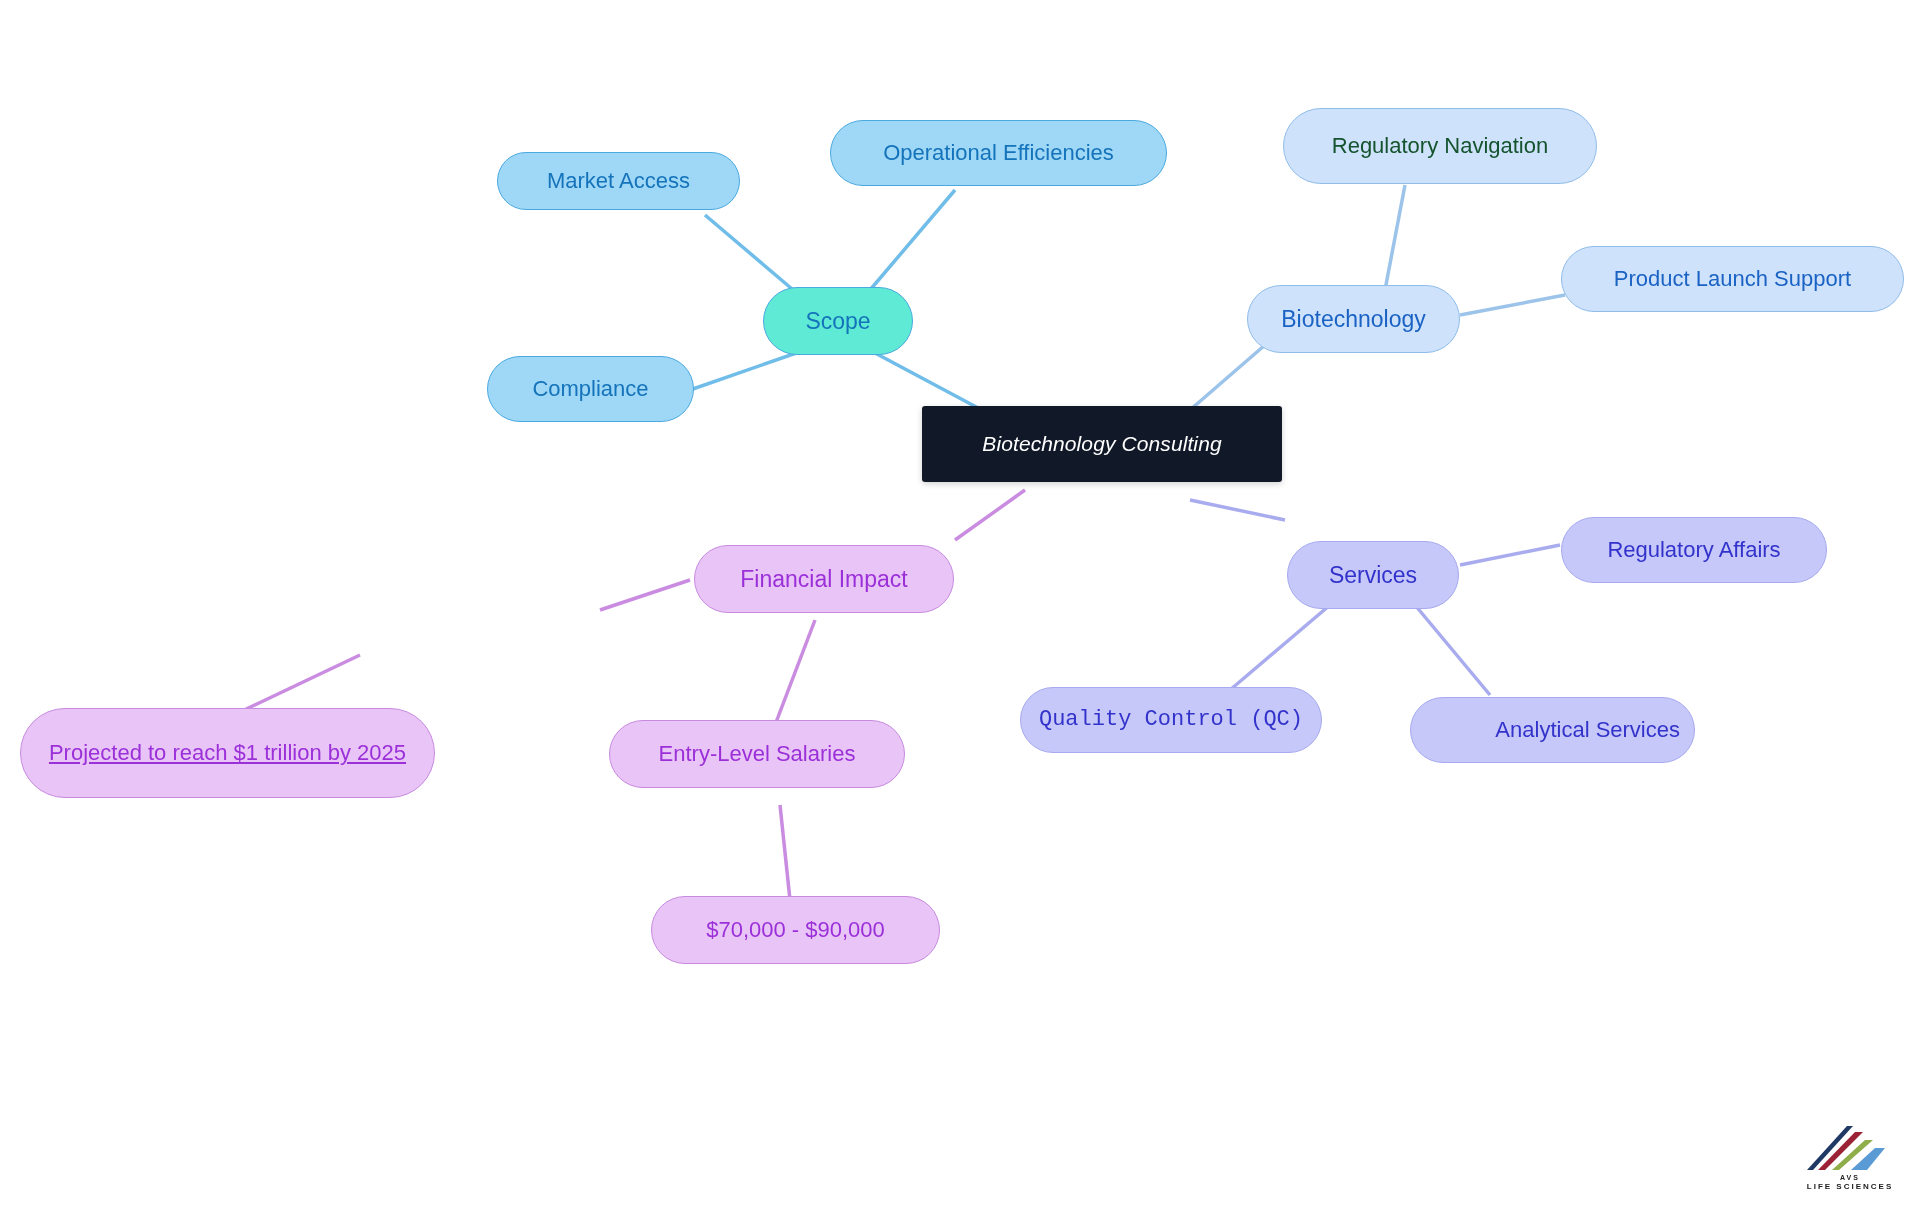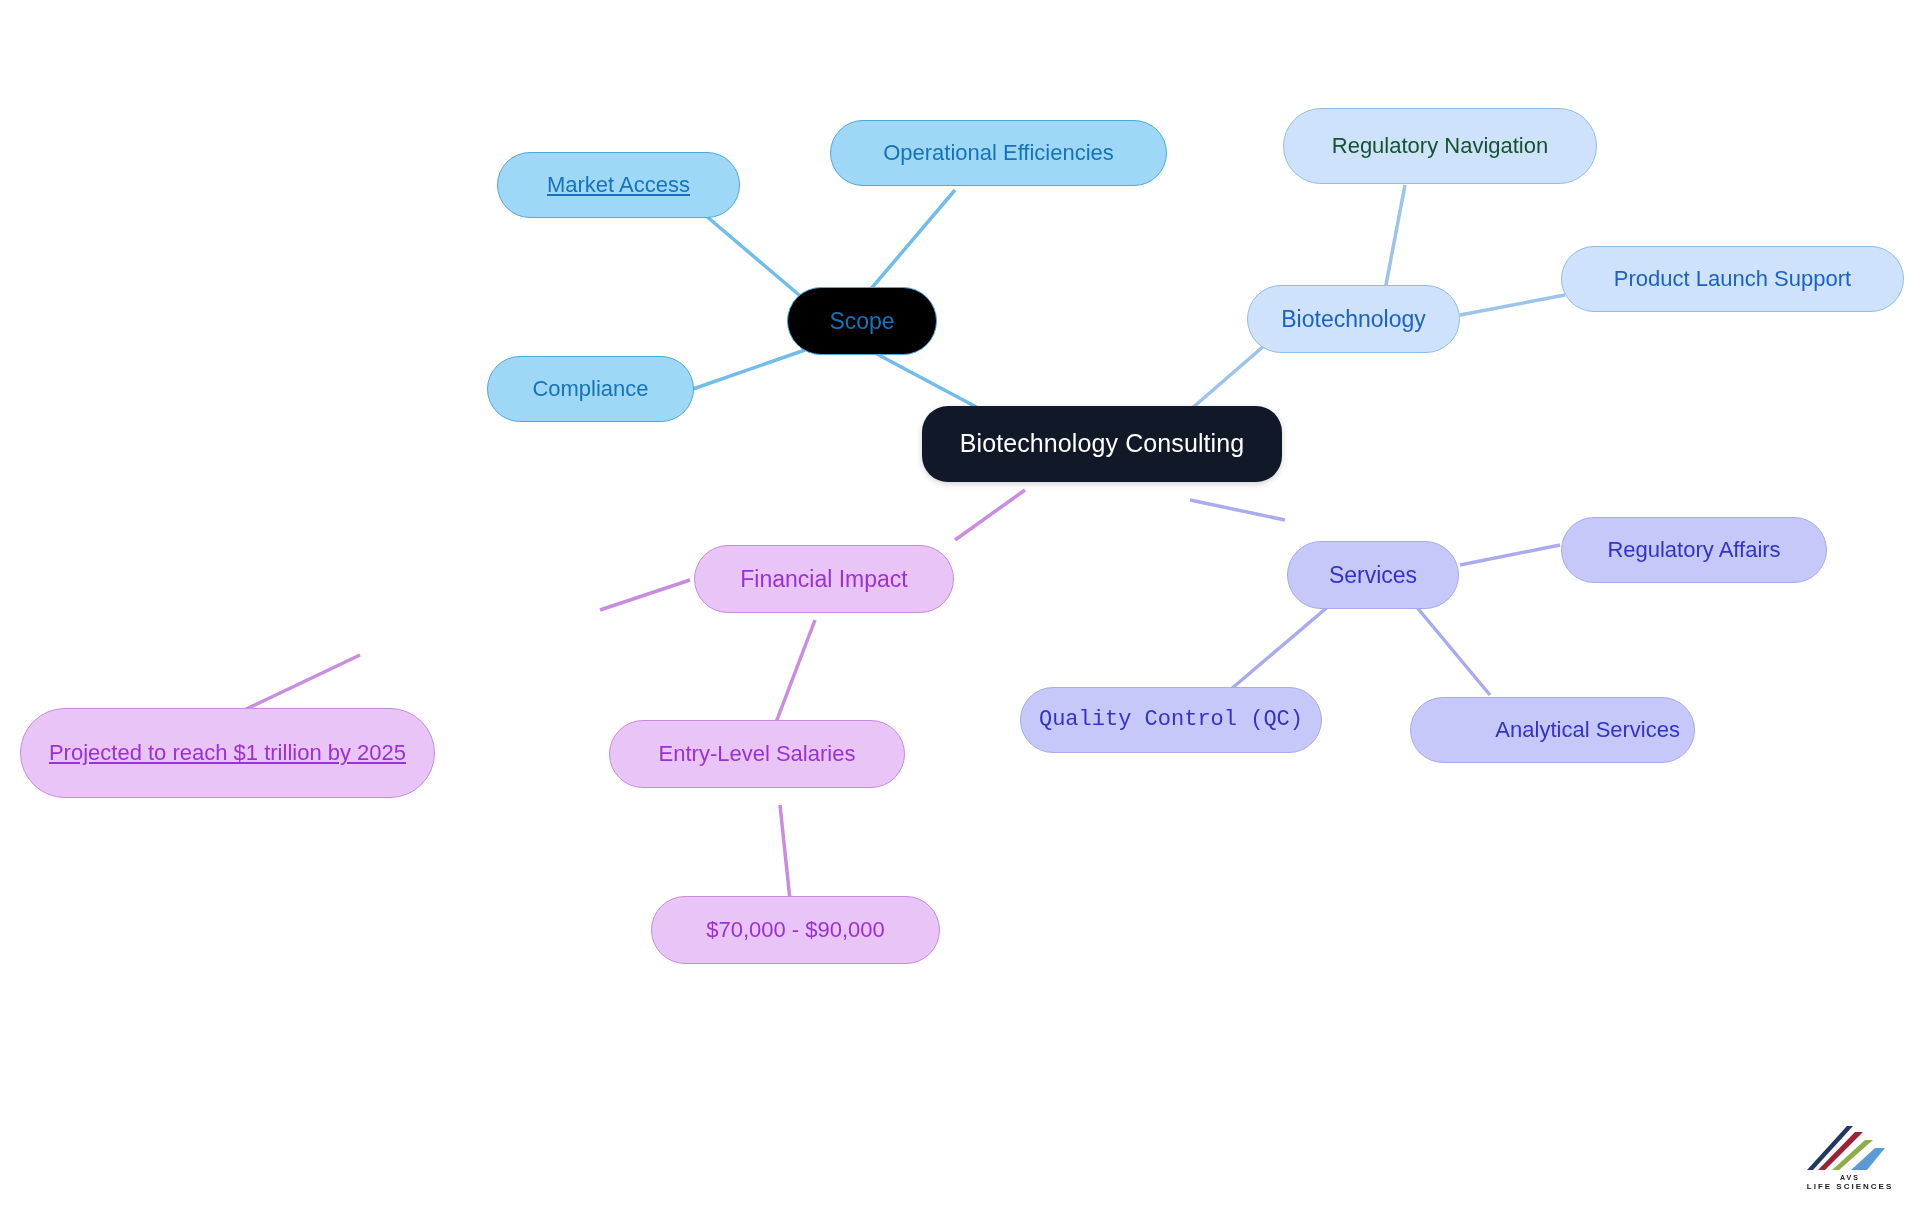--- a/index.html
+++ b/index.html
@@ -36,25 +36,26 @@
     justify-content: center;
     text-align: center;
     border-radius: 999px;
     border-style: solid;
     border-width: 1.5px;
     line-height: 1.25;
     white-space: pre-line;
     padding: 0 14px;
   }
   .node.root {
-    border-radius: 26px;
+    border-radius: 3px;
     border-width: 0;
-    font-size: 25px;
+    font-size: 21px;
     letter-spacing: 0.1px;
     box-shadow: 0 2px 6px rgba(0,0,0,0.18);
+    font-style: italic;
   }
   .node.lvl1 { font-size: 23px; }
   .node.lvl2 { font-size: 22px; }
 
   
   #logo {
     position: absolute;
     width: 110px;
     height: 72px;
   }
@@ -94,25 +95,25 @@
     <path d="M 690 580 L 600 610" stroke="#c98ce0" stroke-width="3.5" fill="none"></path>
     <path d="M 815 620 L 775 725" stroke="#c98ce0" stroke-width="3.5" fill="none"></path>
     <path d="M 360 655 L 240 712" stroke="#c98ce0" stroke-width="3.5" fill="none"></path>
     <path d="M 780 805 L 790 900" stroke="#c98ce0" stroke-width="3.5" fill="none"></path>
   </svg>
 
   <div class="node root" style="left:922px; top:406px; width:360px; height:76px; background:#111827; color:#ffffff;">
     <span>Biotechnology Consulting</span>
   </div>
 
-  <div class="node lvl1" style="left:787px; top:287px; width:150px; height:68px; background:#000000; border-color:#4aa9e0; color:#1473ba;">
+  <div class="node lvl1" style="left:763px; top:287px; width:150px; height:68px; background:#5eead4; border-color:#4aa9e0; color:#1473ba;">
     <span>Scope</span>
   </div>
 
-  <div class="node lvl2" style="left:497px; top:152px; width:243px; height:66px; background:#9fd8f6; border-color:#4aa9e0; color:#1473ba;text-decoration:underline;">
+  <div class="node lvl2" style="left:497px; top:152px; width:243px; height:58px; background:#9fd8f6; border-color:#4aa9e0; color:#1473ba;">
     <span>Market Access</span>
   </div>
 
   <div class="node lvl2" style="left:830px; top:120px; width:337px; height:66px; background:#9fd8f6; border-color:#4aa9e0; color:#1473ba;">
     <span>Operational Efficiencies</span>
   </div>
 
   <div class="node lvl2" style="left:487px; top:356px; width:207px; height:66px; background:#9fd8f6; border-color:#4aa9e0; color:#1473ba;">
     <span>Compliance</span>
   </div>

